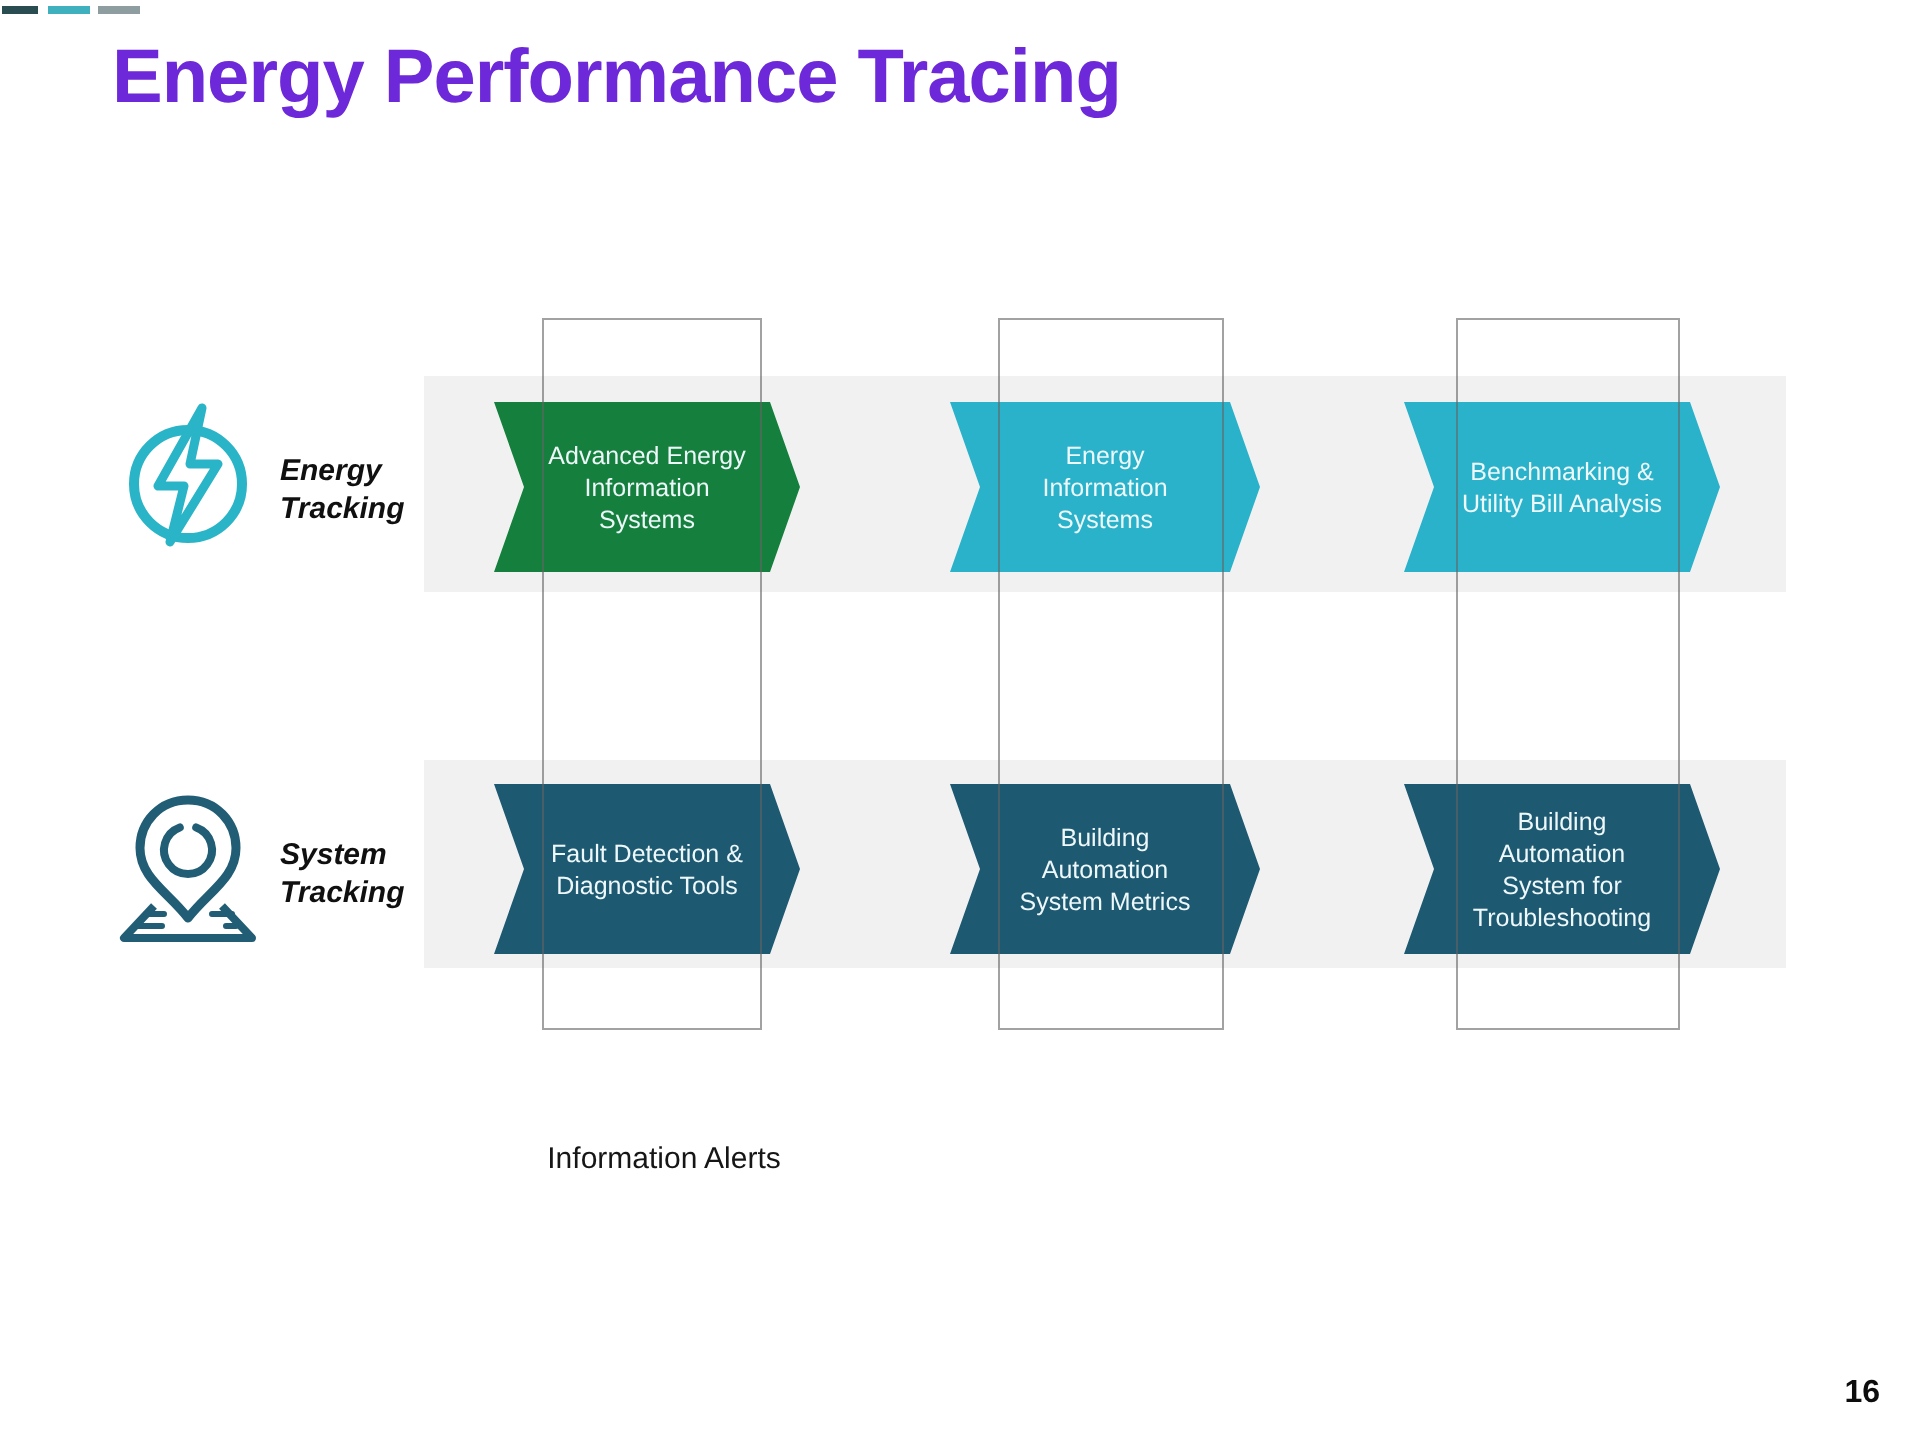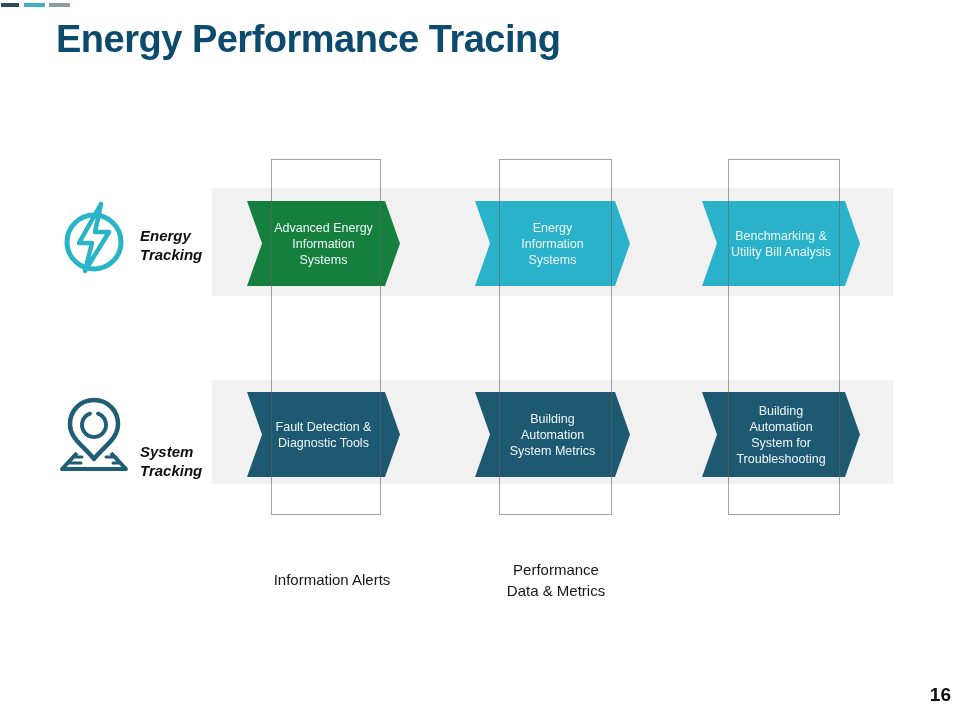--- a/index.html
+++ b/index.html
@@ -13,40 +13,40 @@
 
   
   .accent-bar { position:absolute; top:3px; height:4px; }
   .ab1 { left:1px;  width:18px; }
   .ab2 { left:24px; width:21px; }
   .ab3 { left:49px; width:21px; }
 
   
   .title {
     position:absolute; left:56px; top:18px; margin:0;
-    font-size:38px; font-weight:700; color:#0c4a6e;
+    font-size:38px; font-weight:700; color:#6d28d9;
     letter-spacing:-0.5px; white-space:nowrap;
   }
 
   
   .band { position:absolute; left:212px; width:681px; z-index:1; }
   .band1 { top:188px; height:108px; }
   .band2 { top:380px; height:104px; }
 
   
   .icon-wrap { position:absolute; z-index:2; }
   .icon-energy { left:59px; top:201px; }
   .icon-system { left:55px; top:395px; }
   .rowlabel {
     position:absolute; left:140px; width:84px; z-index:2;
     font-size:15px; font-weight:700; font-style:italic;
     color:#101010; line-height:19px; white-space:pre-line;
   }
   .rl1 { top:226px; }
-  .rl2 { top:442px; }
+  .rl2 { top:418px; }
 
   
   .arrow {
     position:absolute; height:85px; z-index:2;
     display:flex; align-items:center; justify-content:center;
     text-align:center; color:#eef8fa;
     font-size:12.5px; line-height:16px; white-space:pre-line;
     padding:0 16px; box-sizing:border-box;
     clip-path: polygon(0 0, calc(100% - 15px) 0, 100% 50%, calc(100% - 15px) 100%, 0 100%, 15px 50%);
   }
@@ -71,22 +71,22 @@
     position:absolute; width:210px; z-index:2;
     text-align:center; font-size:15px; color:#161616;
     line-height:21px; white-space:pre-line;
   }
   .cl1 { left:227px; top:569px; }
   .cl2 { left:451px; top:559px; }
   .cl3 { left:667px; top:569px; }
 
   
   .pagenum {
-    position:absolute; right:9px; bottom:14px;
-    font-size:19px; font-weight:700; color:#0d0d0d;
+    position:absolute; right:20px; bottom:14px;
+    font-size:16px; font-weight:700; color:#0d0d0d;
   }
 </style>
 </head>
 <body>
 
 <div class="slide">
 
   <span class="accent-bar ab1" style="background-color: rgb(42, 77, 82);"></span>
   <span class="accent-bar ab2" style="background-color: rgb(63, 176, 189);"></span>
   <span class="accent-bar ab3" style="background-color: rgb(141, 157, 160);"></span>
@@ -134,17 +134,15 @@
   <div class="arrow row2 c3" style="background-color: rgb(30, 89, 114);">Building
 Automation
 System for
 Troubleshooting</div>
 
   <div class="colbox cb1"></div>
   <div class="colbox cb2"></div>
   <div class="colbox cb3"></div>
 
   <div class="collabel cl1">Information Alerts</div>
-  <div class="collabel cl2">Performance
-Data &amp; Metrics</div>
 
   <div class="pagenum">16</div>
 </div>
 
 </body></html>

